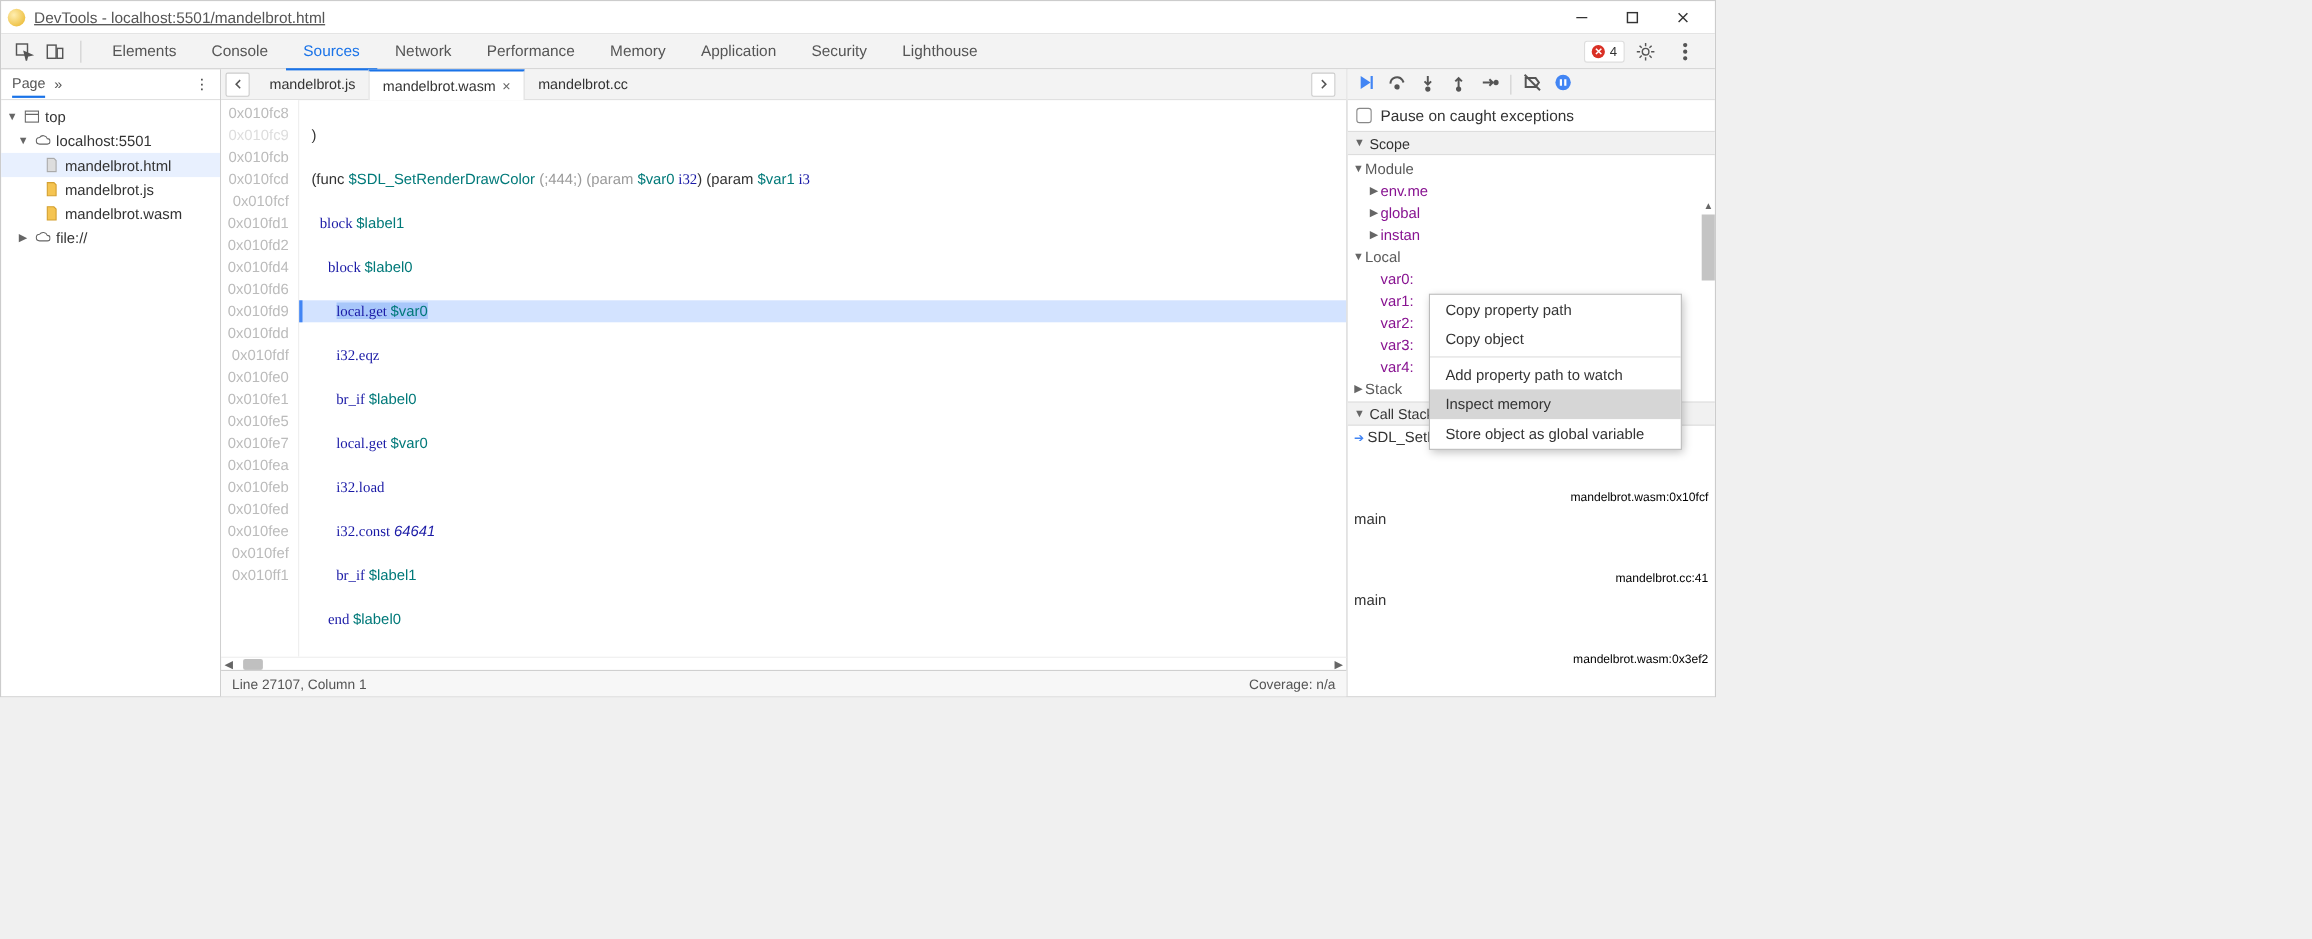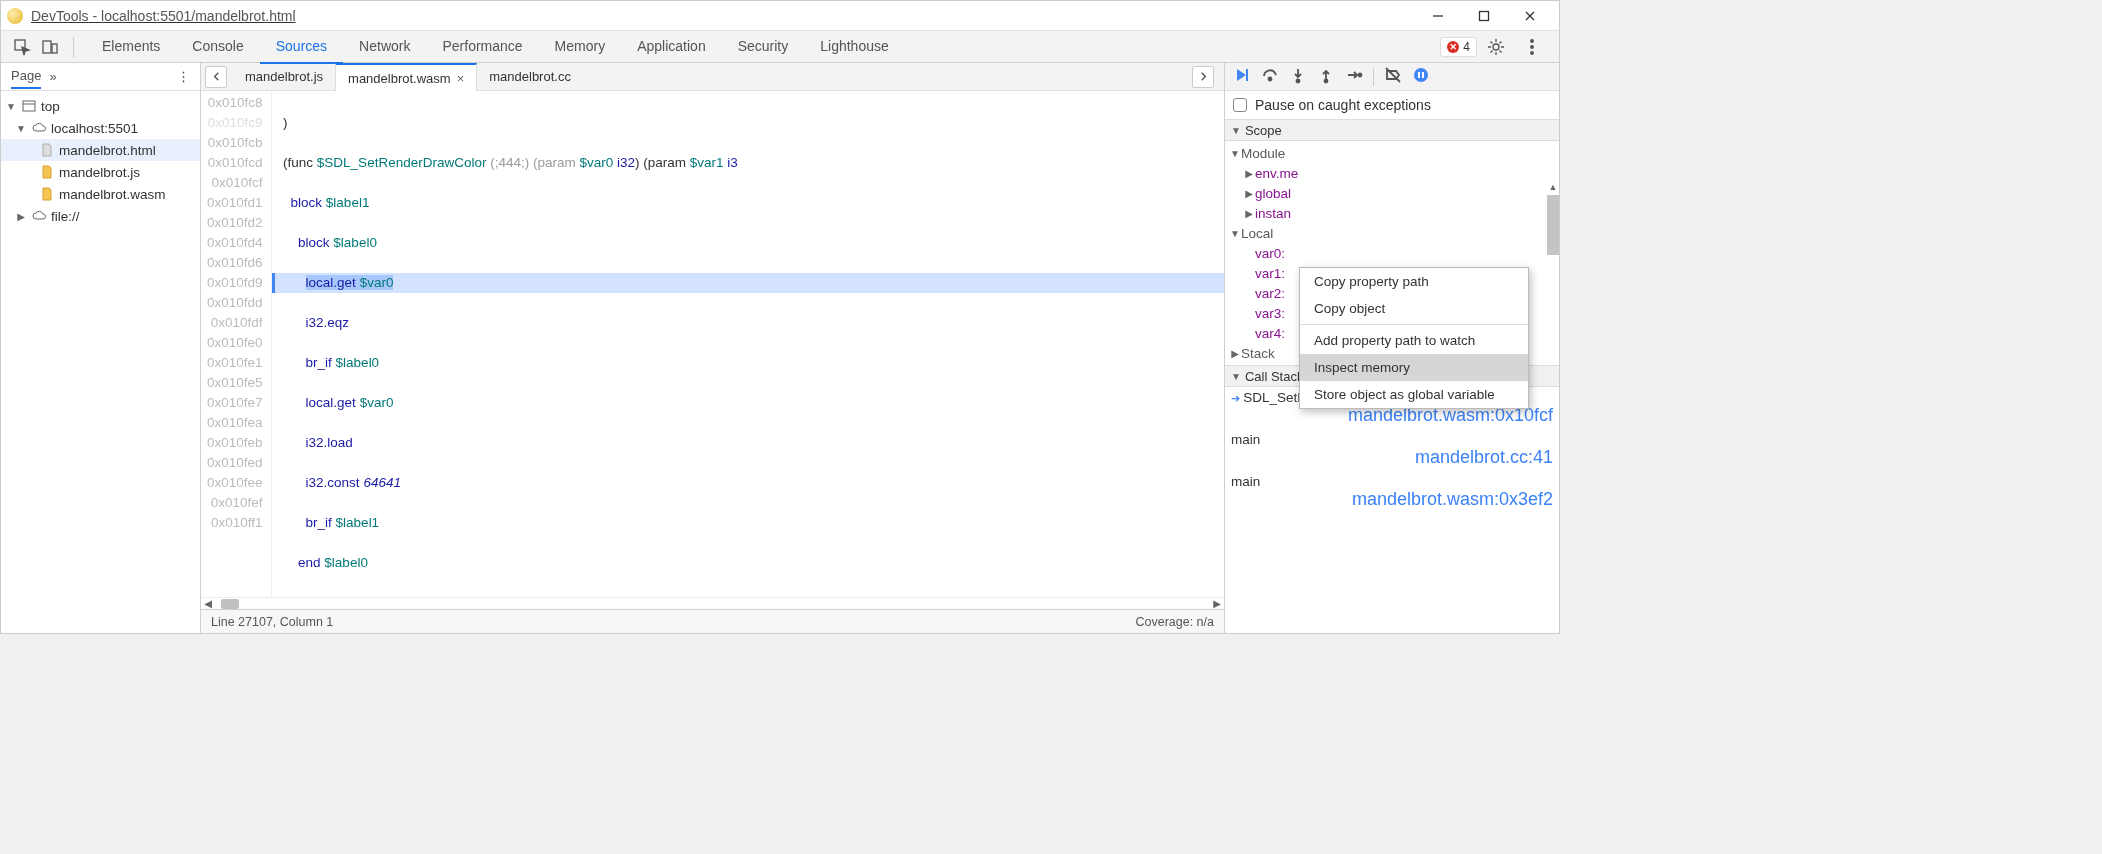--- a/index.html
+++ b/index.html
@@ -51,21 +51,21 @@
   .ftab .x { margin-left: 6px; color:#666; }
   .ctabs .last { margin-left: auto; }
   .code { flex: 1; overflow: hidden; display: flex; font-family: Consolas, "Courier New", monospace; font-size: 13.5px; line-height: 20px; }
   .gutter { background: #fff; color: #bbb; text-align: right; padding: 2px 8px 2px 6px; border-right: 1px solid #eee; }
   .gutter div { height: 20px; }
   .lines { flex: 1; padding: 2px 0; white-space: pre; position: relative; }
   .lines .ln { height: 20px; padding-left: 4px; }
   .lines .hl { background: #d3e3ff; position: relative;}
   .lines .hl::before { content:""; position:absolute; left:0; top:0; bottom:0; width:3px; background:#4285f4;}
   .lines .hl .sel { background: #a8c7fa; }
-  .k-blue { color: #1a1aa6; }
+  .k-blue { color: #1a1aa6; font-family: Liberation Serif, serif; }
   .k-teal { color: #007979; }
   .k-num { color: #1a1aa6; font-style: italic; }
   .k-comment { color: #9a9a9a; }
   .status { height: 24px; border-top: 1px solid #d0d0d0; display: flex; align-items: center; padding: 0 10px; font-size: 12.5px; color: #555; background:#f7f7f7;}
   .status .r { margin-left: auto; }
   .hscroll { height:12px; border-top:1px solid #eee; display:flex; align-items:center;}
   .hscroll .thumb { height:10px; width:18px; background:#c0c0c0; border-radius:2px; margin-left:6px;}
   .hscroll .track { flex:1;}
   .hscroll .arrow-r {width:14px; text-align:center; color:#666; font-size:10px;}
 
@@ -81,21 +81,21 @@
   .scope-body { padding: 2px 0 2px 4px; font-size: 13.5px; font-family:Consolas,monospace; }
   .scope-body .srow { height: 20px; display: flex; align-items: center; }
   .srow .tri { width: 12px; font-size: 10px; color: #666; text-align: center; }
   .srow .nm { color: #881391; }
   .srow.header .nm { color: #5a5a5a; }
   .srow.header { font-style: normal; }
   .cs-body { font-size: 13.5px; }
   .cs-row { padding: 3px 6px; display: flex; flex-direction: column; }
   .cs-row.active .fn::before { content:"➔ "; color:#4285f4; font-size:11px;}
   .cs-row .fn { color: #333; }
-  .cs-row .loc { color: #3b82f6; font-size: 18px; text-align: right; }
+  .cs-row .loc { color: #000000; font-size: 11px; text-align: right; margin-top: 41px; }
 
   .ctx-menu { position: absolute; top: 176px; right: 30px; width: 230px; background: #fff; border: 1px solid #bbb; box-shadow: 2px 3px 8px rgba(0,0,0,0.25); font-size: 13.5px; z-index: 50; }
   .ctx-menu .item { padding: 6px 14px; }
   .ctx-menu .item.hl { background: #d6d6d6; }
   .ctx-menu hr { border: none; border-top: 1px solid #ddd; margin: 2px 0; }
 
   .right-scroll { position:absolute; top:90px; right:0; width:12px; height:260px;}
   .right-scroll .up { height:12px; display:flex; justify-content:center; align-items:center; font-size:9px; color:#666;}
   .right-scroll .sbthumb { height:60px; background:#c4c4c4; margin-top:2px;}
 

